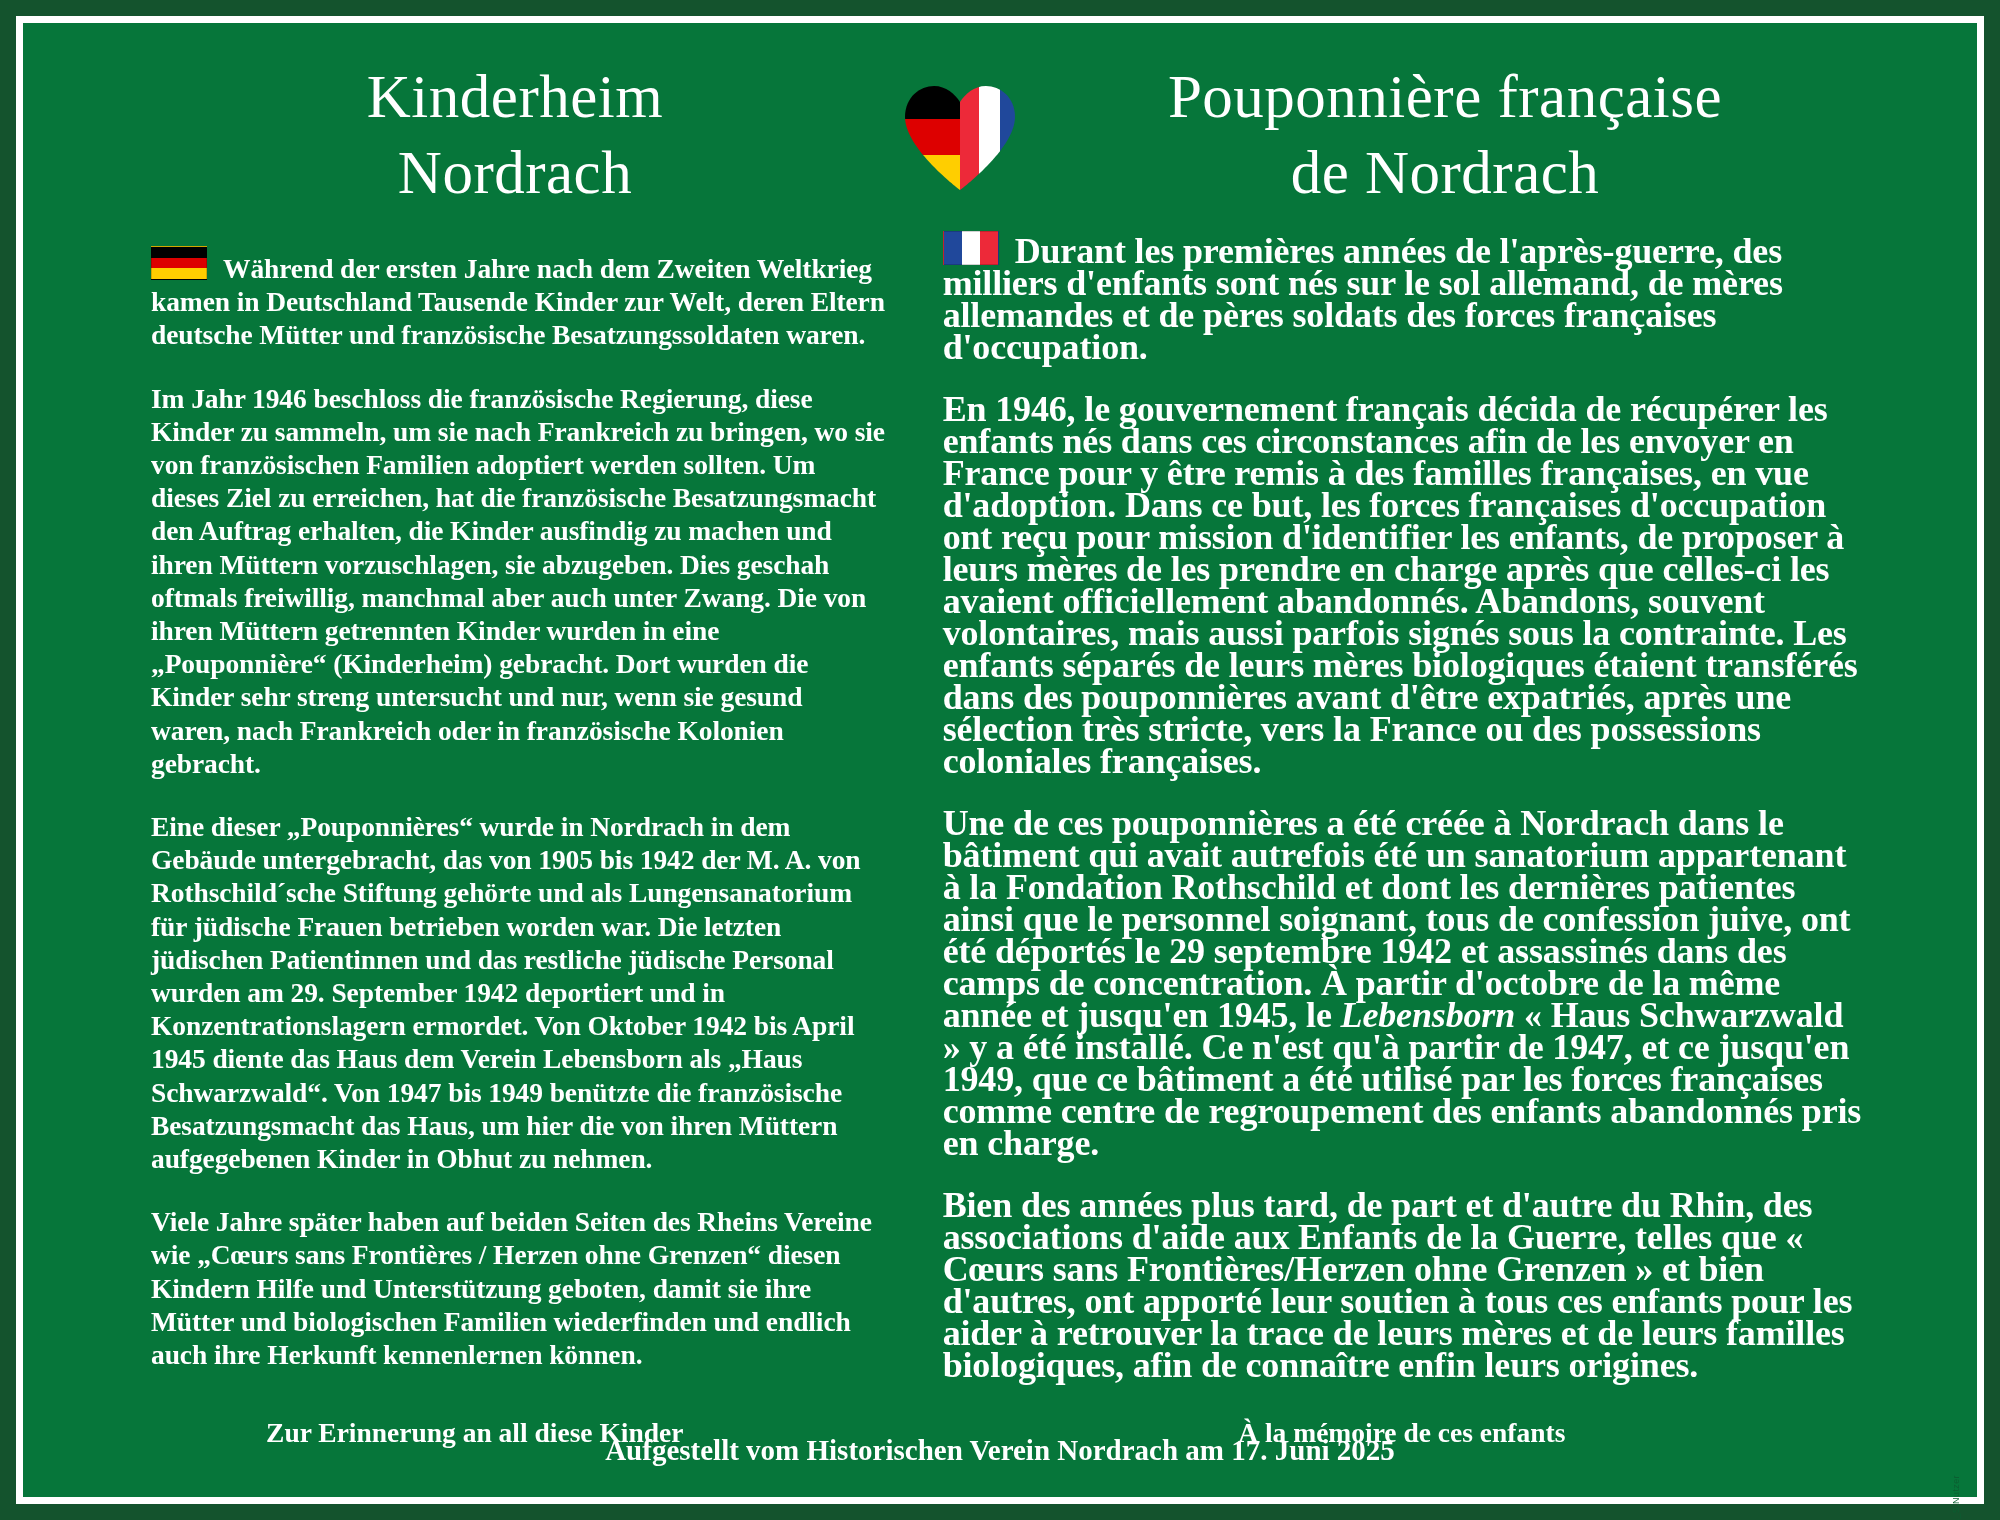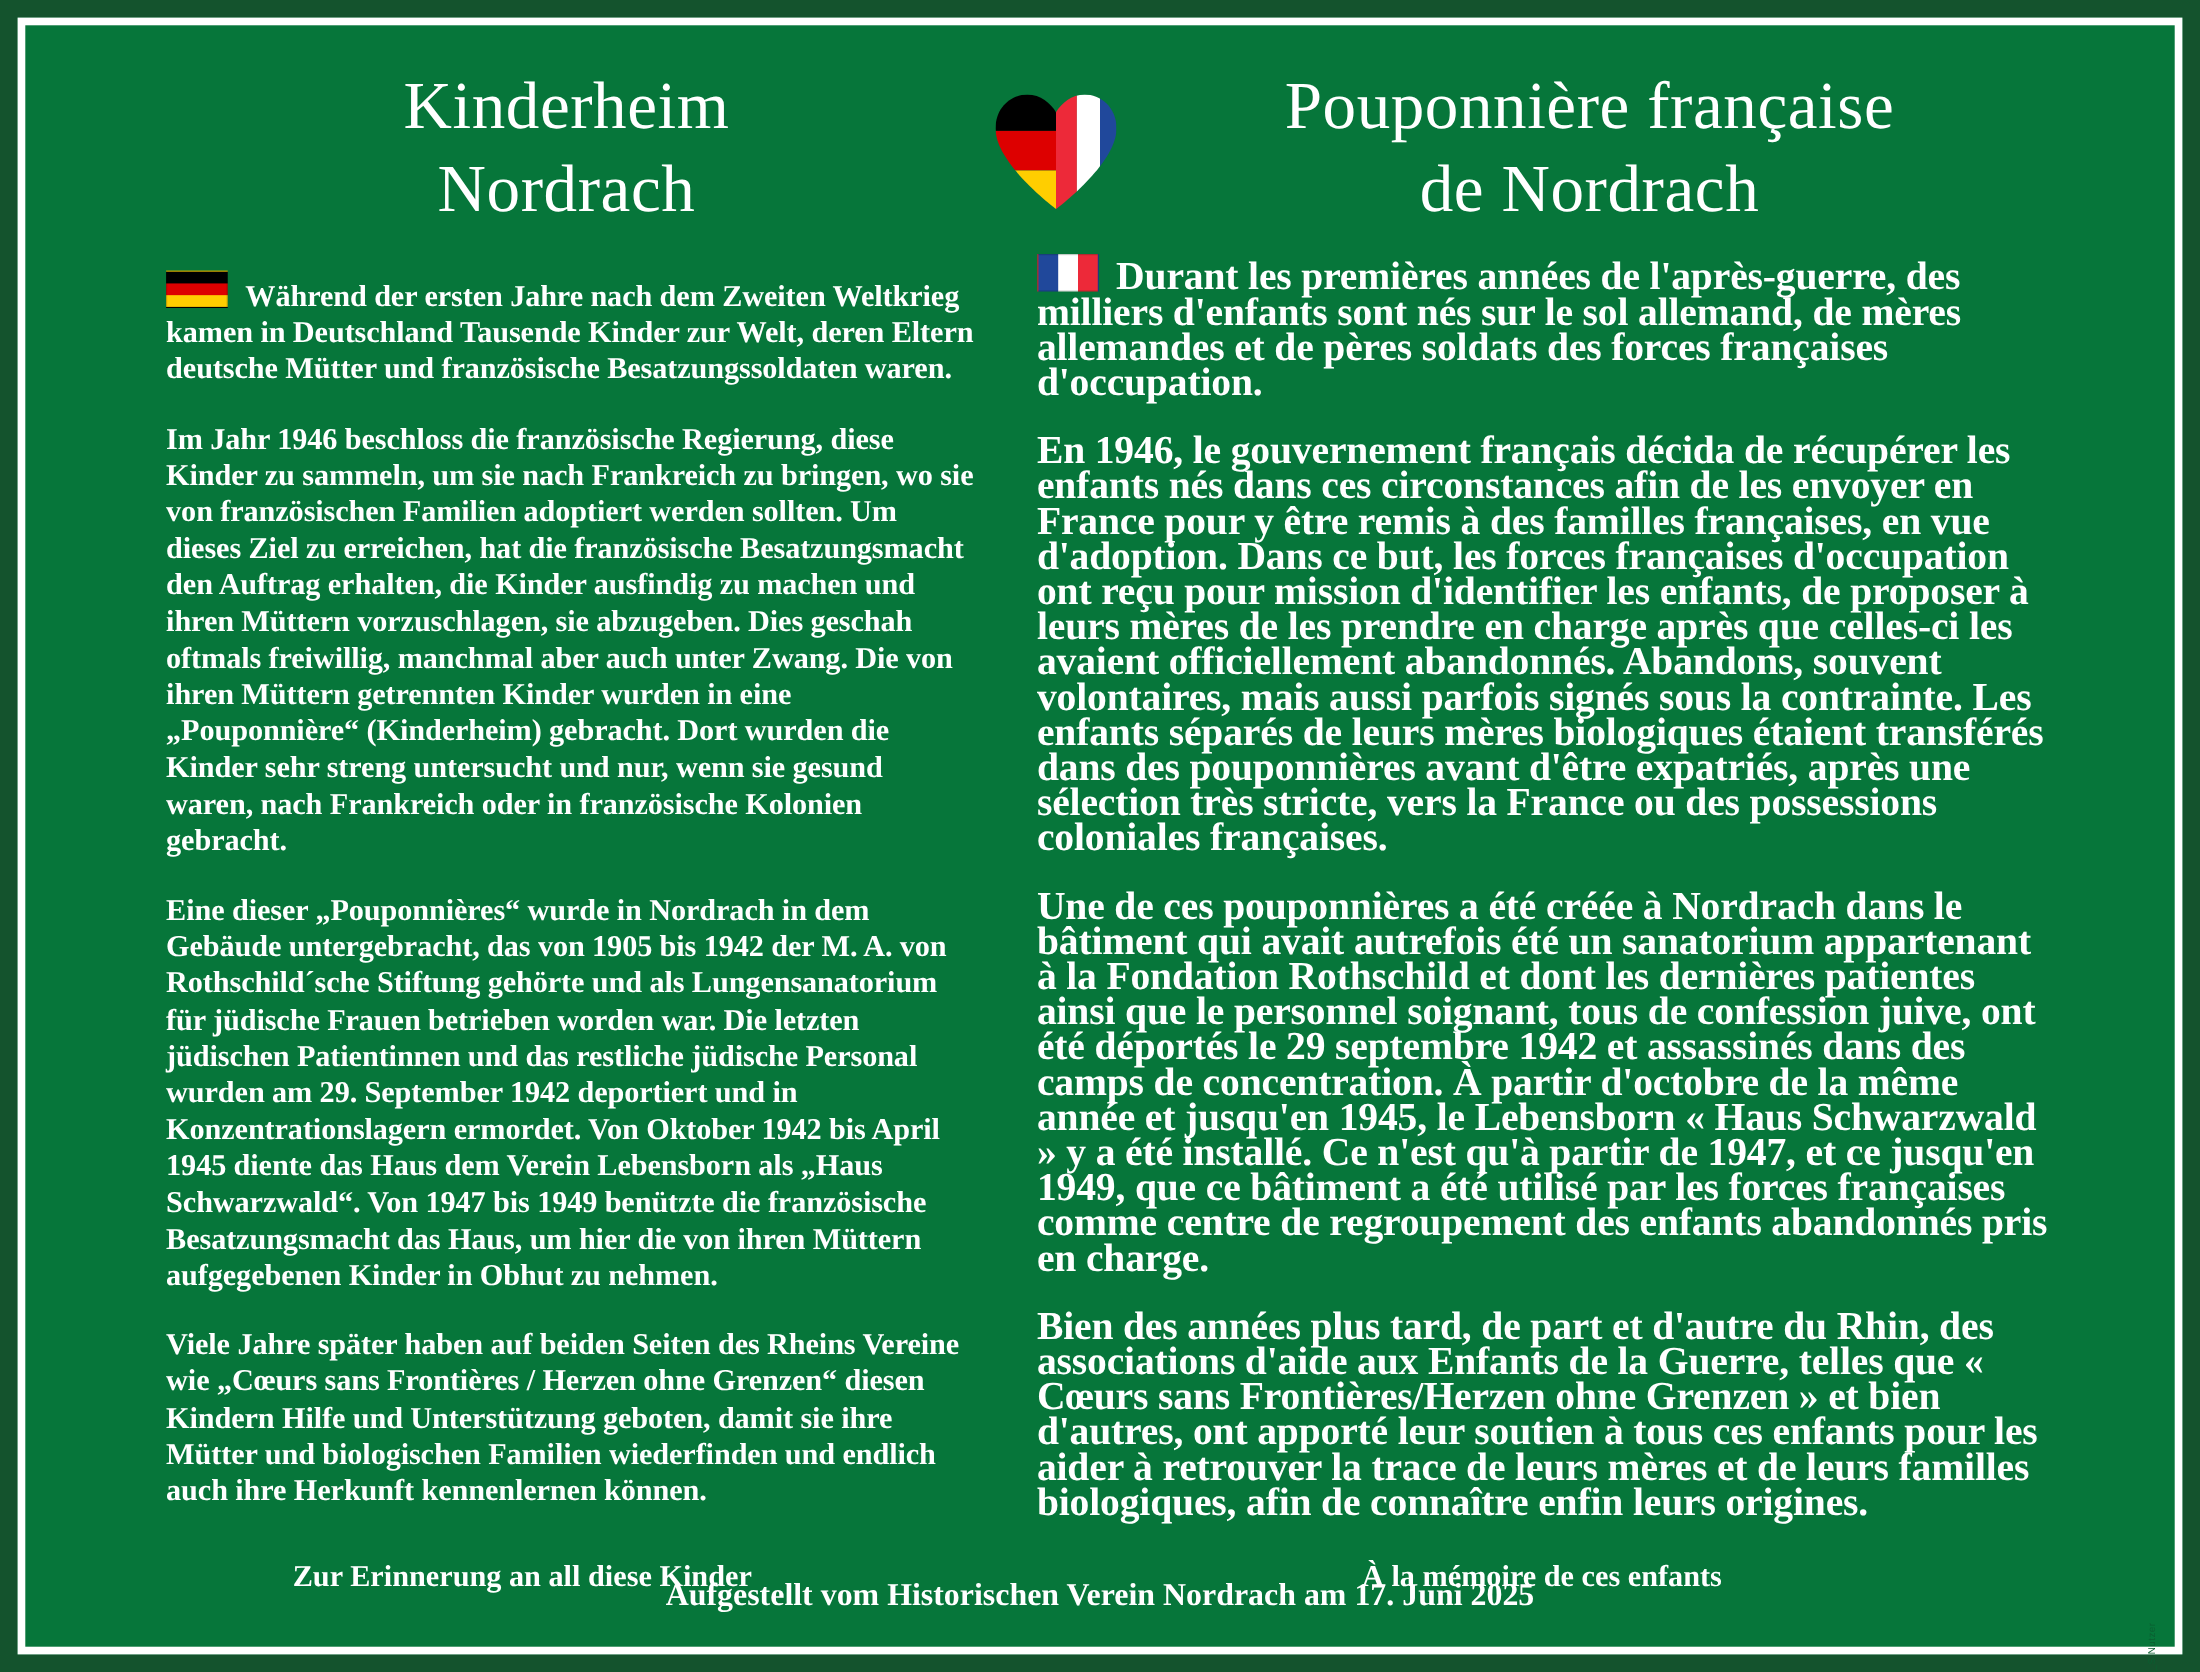--- a/index.html
+++ b/index.html
@@ -91,21 +91,21 @@
   .col-de .para {
     font-size: 27.5px;
     line-height: 33.2px;
     letter-spacing: -0.1px;
   }
   .col-fr .para {
     font-size: 36px;
     line-height: 32.0px;
     letter-spacing: -0.15px;
   }
-  .para .ital { }
+  .para .ital { font-style: italic; }
 
   .flag-inline {
     display: inline-block;
     vertical-align: -2px;
     width: 56px;
     height: 34px;
     margin-right: 16px;
     border: 1px solid rgba(0,0,0,0.18);
     box-sizing: border-box;
   }

